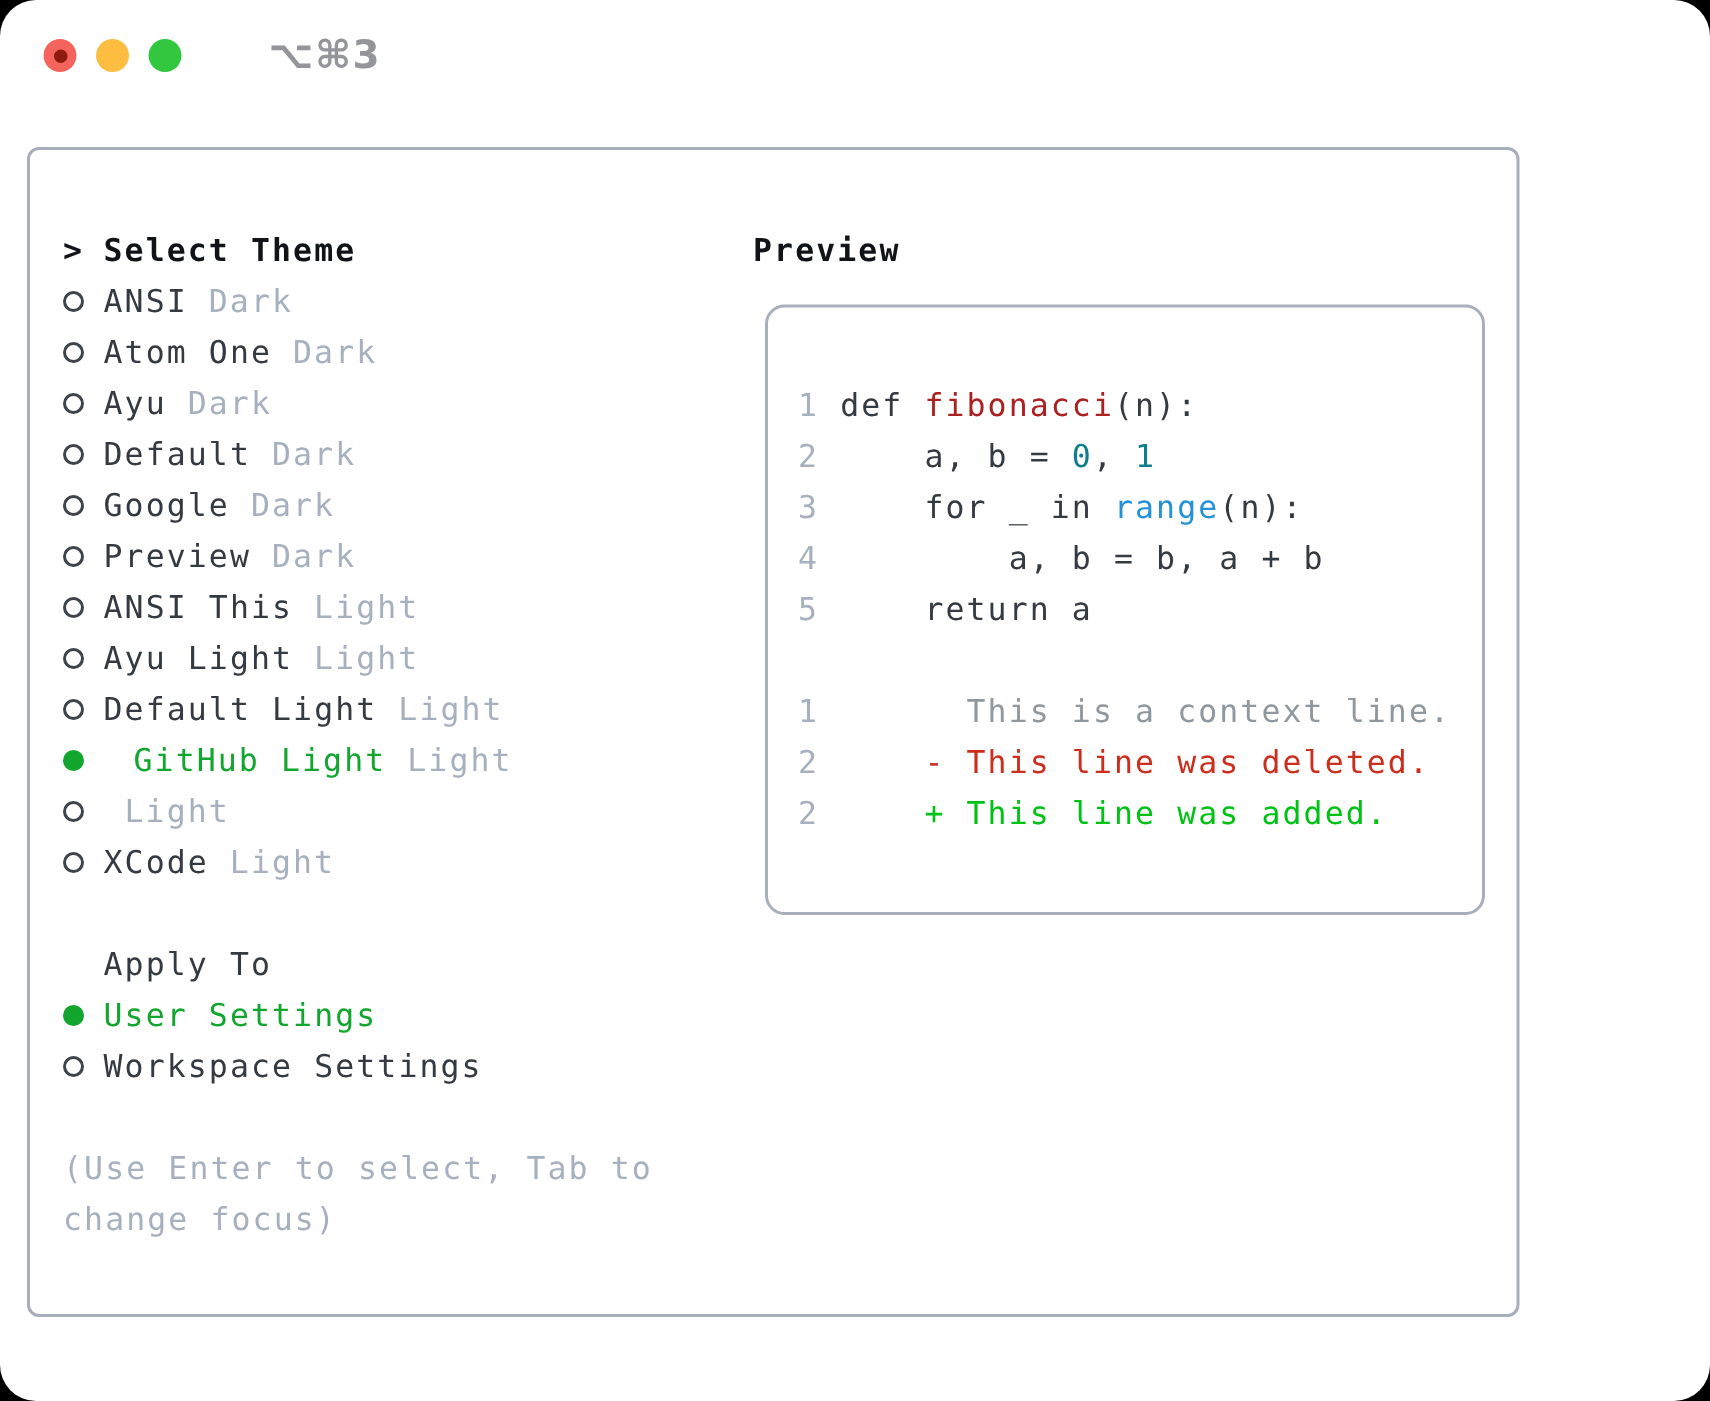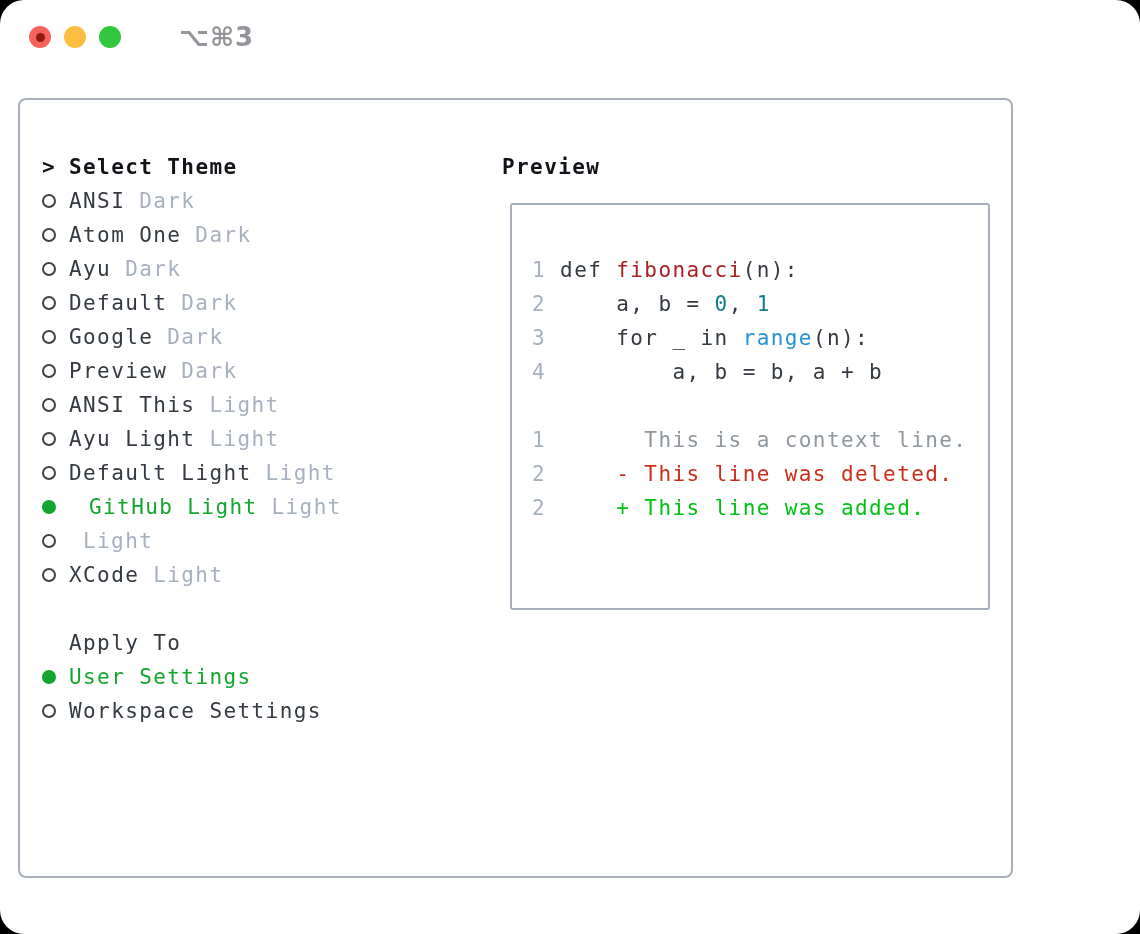--- a/index.html
+++ b/index.html
@@ -34,21 +34,21 @@
   .tname { color: var(--text); }
   .tname.sel { color: var(--green); margin-left: 20px; }
   .variant { color: var(--muted); margin-left: 14px; }
   .apply-header { margin-top: 34px; }
   .apply-label { color: var(--text); }
   .apply-label.sel { color: var(--green); }
   .hint { margin-top: 34px; color: var(--muted); white-space: normal; width: 440px; }
   
   .preview-box {
     margin-top: 19px; margin-left: 8px; width: 480px; height: 407px;
-    border: 2px solid var(--border); border-radius: 3px; box-sizing: border-box;
+    border: 2px solid var(--border); border-radius: 13px; box-sizing: border-box;
     padding: 48px 0 0 20px; overflow: hidden;
   }
   .code-line { height: 34px; white-space: pre; }
   .seg-ln { color: var(--linenum); }
   .seg-t { color: var(--text); }
   .seg-fn { color: var(--red-func); }
   .seg-nm { color: var(--teal); }
   .seg-bl { color: var(--blue); }
   .seg-ctx { color: var(--context); }
   .seg-del { color: var(--red); }
@@ -94,32 +94,34 @@
       <div class="row apply-header">
         <span class="marker"></span>
         <span class="apply-title">Apply To</span>
       </div>
 
       <div id="apply-list">
           <div class="row"><span class="marker"><span class="radio sel"></span></span><span class="apply-label sel">User Settings</span></div>
           <div class="row"><span class="marker"><span class="radio"></span></span><span class="apply-label">Workspace Settings</span></div>
         </div>
 
+      <div class="hint">(Use Enter to select, Tab to change focus)</div>
     </div>
 
     <div class="right-col">
       <div class="row">
         <span class="sec-title">Preview</span>
       </div>
       <div class="preview-box">
         <div id="code">
             <div class="code-line"><span class="seg-ln">1</span><span class="seg-t"> def </span><span class="seg-fn">fibonacci</span><span class="seg-t">(n):</span></div>
             <div class="code-line"><span class="seg-ln">2</span><span class="seg-t">     a, b = </span><span class="seg-nm">0</span><span class="seg-t">, </span><span class="seg-nm">1</span></div>
             <div class="code-line"><span class="seg-ln">3</span><span class="seg-t">     for _ in </span><span class="seg-bl">range</span><span class="seg-t">(n):</span></div>
             <div class="code-line"><span class="seg-ln">4</span><span class="seg-t">         a, b = b, a + b</span></div>
+            <div class="code-line"><span class="seg-ln">5</span><span class="seg-t">     return a</span></div>
             <div class="code-line"></div>
             <div class="code-line"><span class="seg-ln">1</span><span class="seg-ctx">       This is a context line.</span></div>
             <div class="code-line"><span class="seg-ln">2</span><span class="seg-t">     </span><span class="seg-del">- This line was deleted.</span></div>
             <div class="code-line"><span class="seg-ln">2</span><span class="seg-t">     </span><span class="seg-add">+ This line was added.</span></div>
           </div>
       </div>
     </div>
 
   </div>
 </div>

